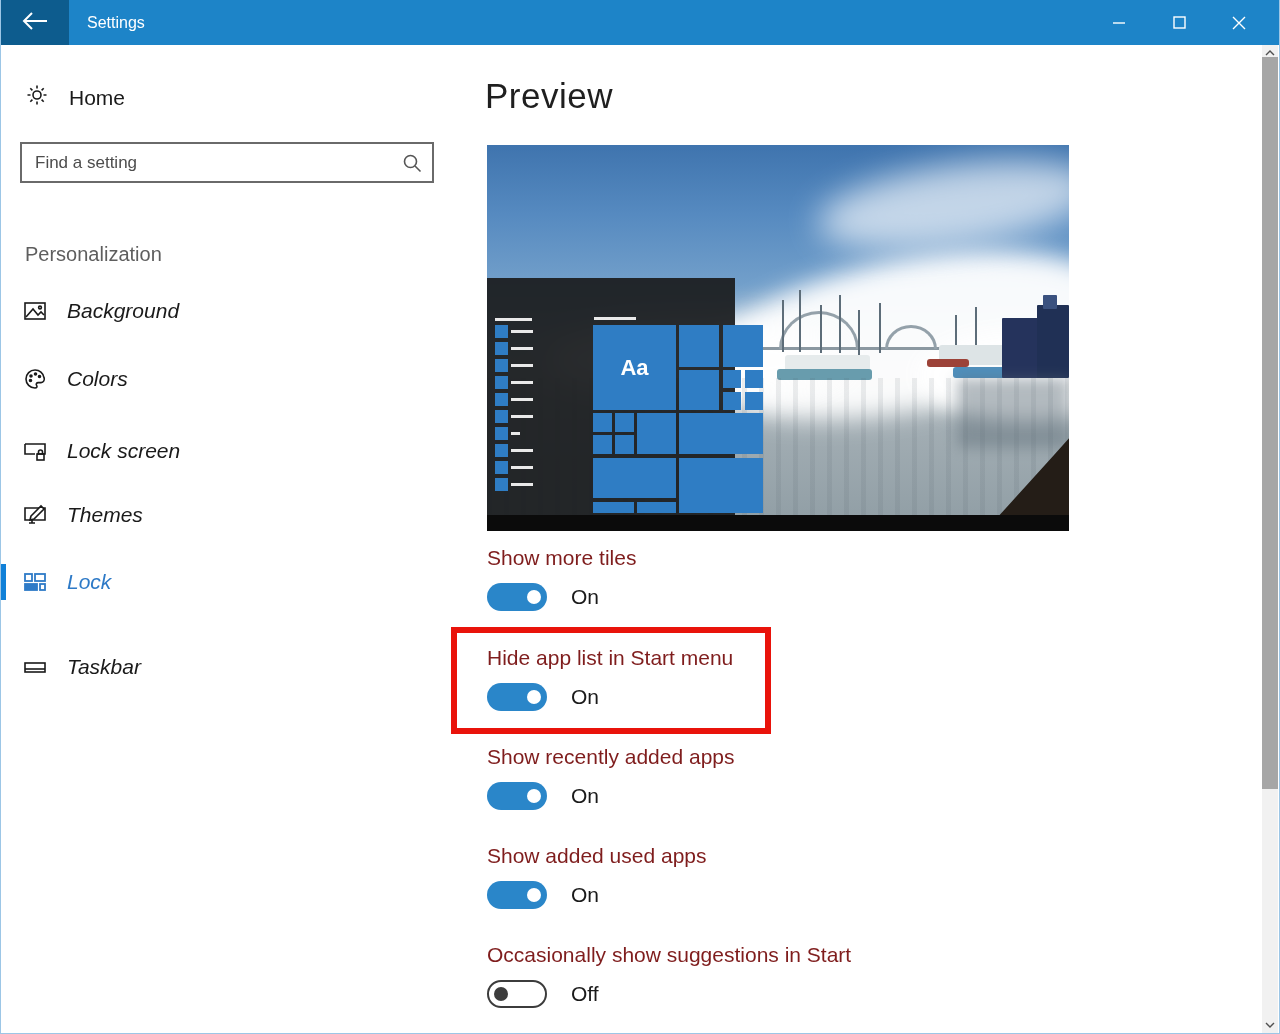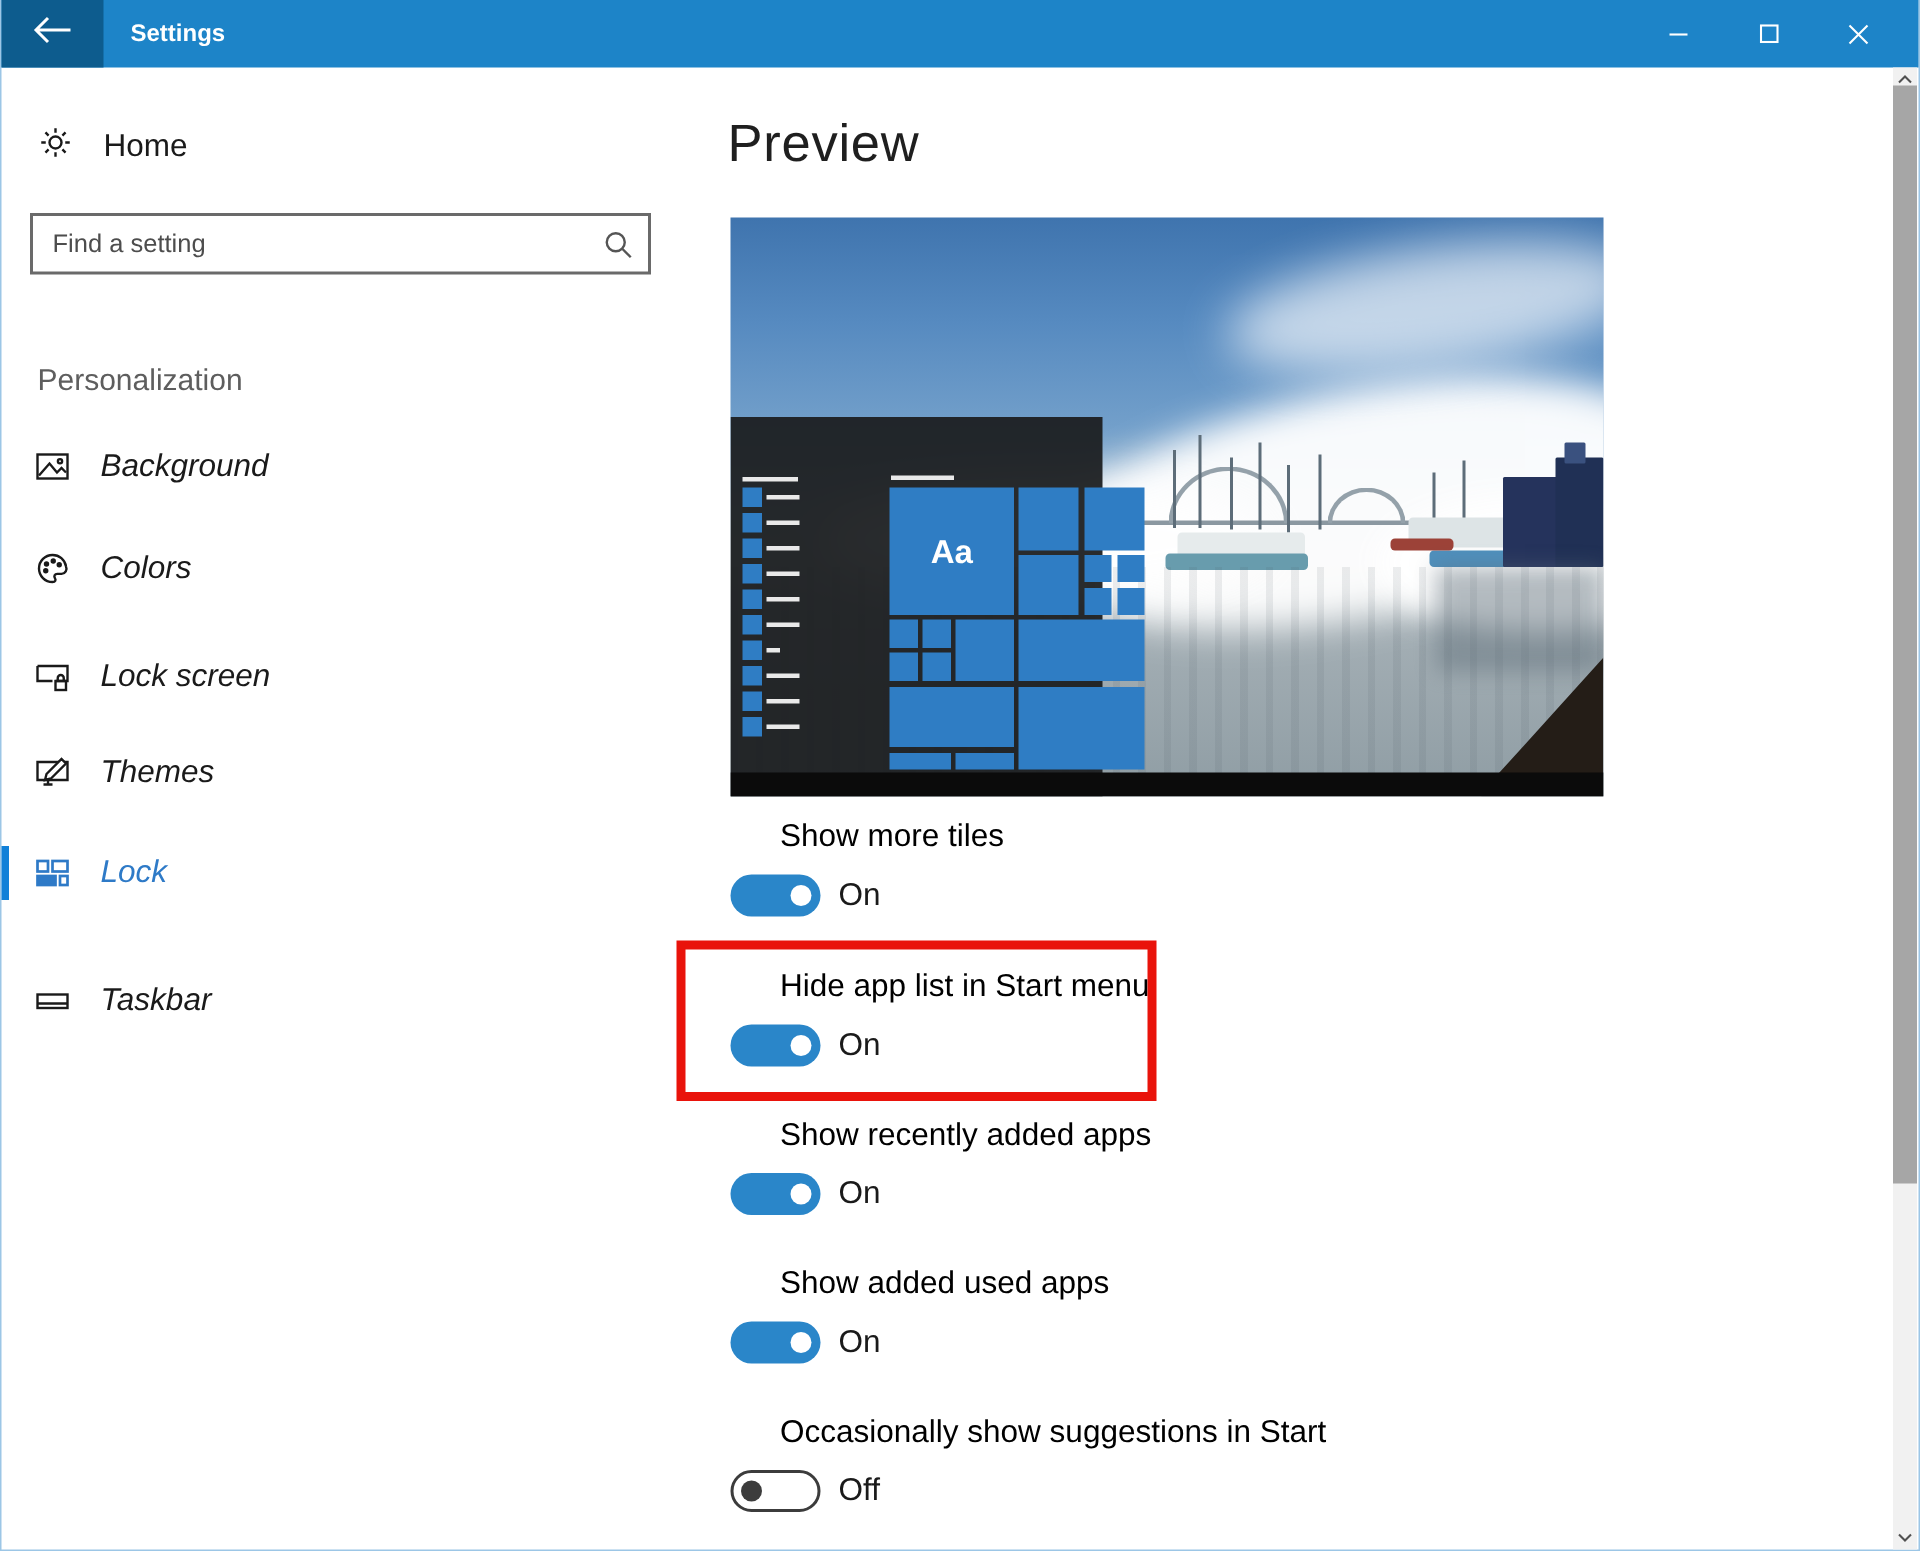--- a/index.html
+++ b/index.html
@@ -2,21 +2,21 @@
 <html><head>
 <meta charset="utf-8">
 <style>
   * { margin:0; padding:0; box-sizing:border-box; }
   html,body { width:1280px; height:1034px; overflow:hidden; }
   body { font-family:"Liberation Sans", sans-serif; background:#fff; }
   .window { position:relative; width:1280px; height:1034px; background:#fff;
             border-left:1px solid #9cc6e6; border-right:1px solid #9cc6e6; border-bottom:1px solid #9cc6e6; }
 
   
-  .titlebar { position:absolute; left:0; top:0; width:100%; height:45px; background:#1d84c8; display:flex; align-items:center;font-weight:bold; }
+  .titlebar { position:absolute; left:0; top:0; width:100%; height:45px; background:#1d84c8; display:flex; align-items:center; }
   .back-btn { width:68px; height:45px; background:#0d5c8e; display:flex; align-items:center; justify-content:center; cursor:pointer; flex:0 0 auto; }
   .tb-title { color:#fff; font-size:16px; margin-left:18px; flex:1; }
   .win-controls { display:flex; height:45px; margin-right:10px; }
   .win-btn { width:60px; height:45px; display:flex; align-items:center; justify-content:center; cursor:pointer; }
 
   
   .sidebar { position:absolute; left:0; top:45px; width:452px; }
   .home-row { position:absolute; left:24px; top:38px; display:flex; align-items:center; gap:20px; cursor:pointer; }
   .home-row span { font-size:21px; color:#1a1a1a; }
   .search-box { position:absolute; left:19px; top:97px; width:414px; height:41px; border:2px solid #6a6a6a; background:#fff; display:flex; align-items:center; }
@@ -58,22 +58,22 @@
   .start-panel { left:0; top:133px; width:248px; height:253px; background:rgba(28,30,32,.94); }
   .wline { background:#e9e9e9; height:3px; }
   .appsq { width:13px; height:13px; background:#2f7dc4; left:8px; }
   .appln { height:3px; background:#e9e9e9; left:24px; }
   .tiles { left:106px; top:180px; width:170px; height:188px; }
   .tile { background:#2f7dc4;font-weight:bold; }
   .tile-aa { display:flex; align-items:center; justify-content:center; color:#fff; font-size:22px; }
 
   
   .setting-row { position:absolute; left:486px; }
-  .setting-label { font-size:21px; color:#000000;margin-left:33px; }
-  .toggle-line { display:flex; align-items:center; gap:12px; margin-top:13px; }
+  .setting-label { font-size:21px; color:#7f1d1d; }
+  .toggle-line { display:flex; align-items:center; gap:24px; margin-top:13px; }
   .toggle { width:60px; height:28px; border-radius:14px; position:relative; cursor:pointer; flex:0 0 auto; }
   .toggle.on { background:#2a86c9; }
   .toggle.on .knob { position:absolute; right:6px; top:7px; width:14px; height:14px; border-radius:50%; background:#fff; }
   .toggle.off { background:#fff; border:2.5px solid #3c3c3c; }
   .toggle.off .knob { position:absolute; left:5px; top:5px; width:14px; height:14px; border-radius:50%; background:#3c3c3c; }
   .state-label { font-size:21px; color:#1a1a1a; }
   .highlight-rect { position:absolute; left:450px; top:627px; width:320px; height:107px; border:6px solid #e9130b; pointer-events:none; }
 
   
   .scrollbar { position:absolute; right:1px; top:45px; width:16px; height:988px; background:#f1f1f1; }

